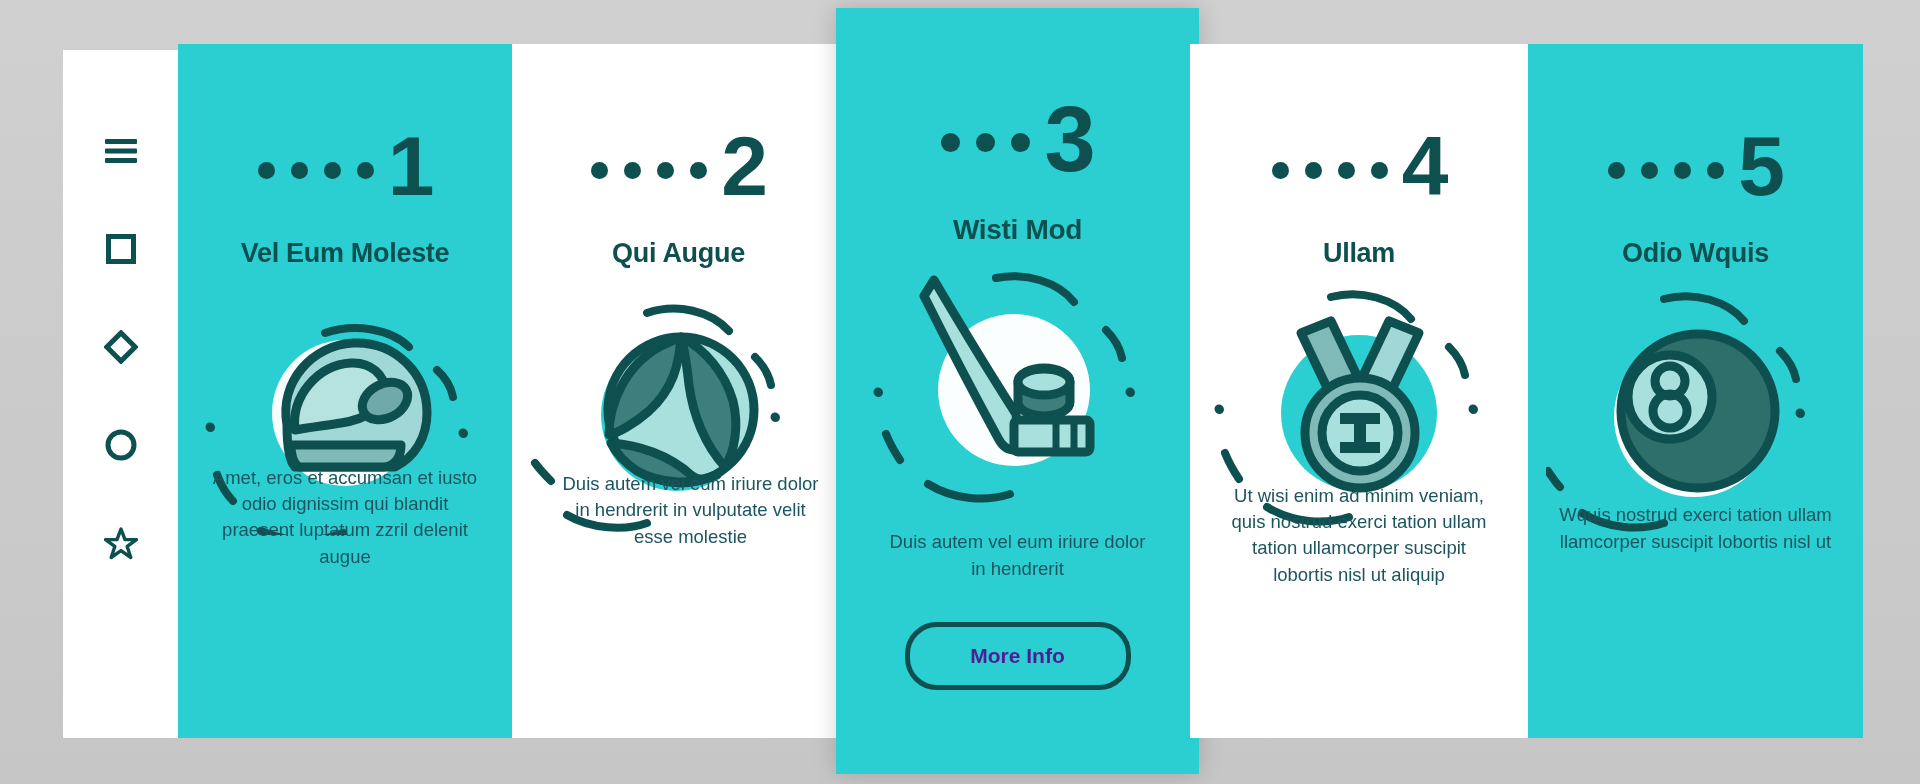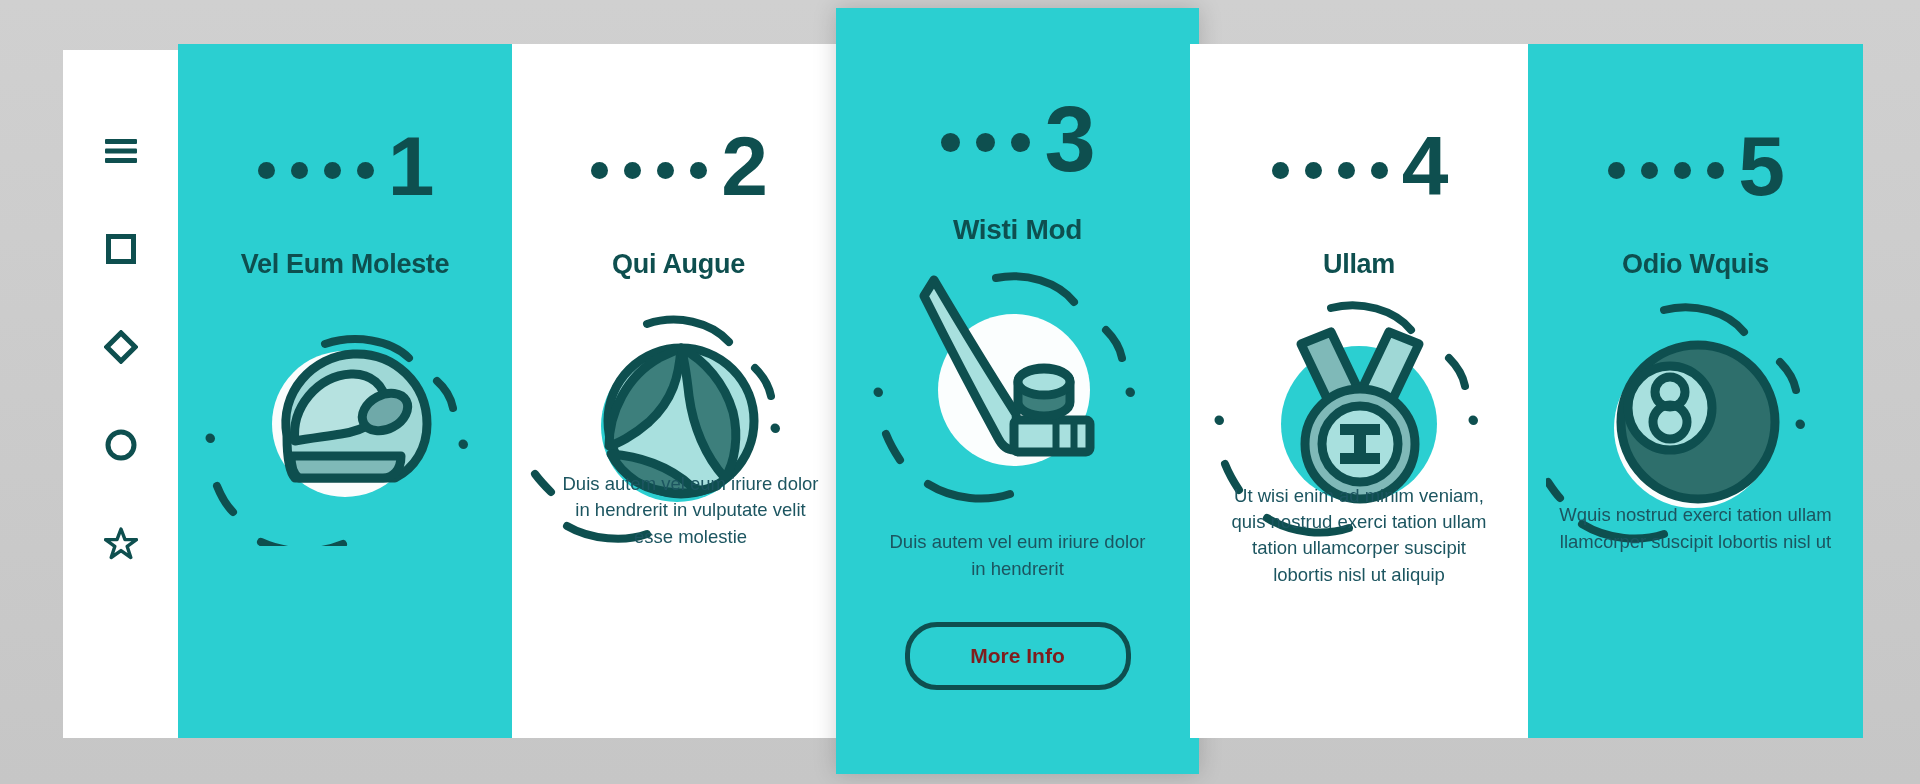--- a/index.html
+++ b/index.html
@@ -123,21 +123,21 @@
     line-height: 0.85;
     font-weight: 800;
     color: #0E4F4F;
     letter-spacing: -2px;
     font-family: "Liberation Sans", sans-serif;
   }
   .card3 .step-num { font-size: 92px; }
 
   
   .card-title {
-    margin-top: 43px;
+    margin-top: 32px;
     font-size: 27px;
     font-weight: 800;
     color: #0E4F4F;
     text-align: center;
     letter-spacing: -0.3px;
   }
   .card3 .card-title { font-size: 28px; margin-top: 36px; }
 
   
   .illus {
@@ -170,21 +170,21 @@
   .more-btn {
     position: absolute;
     left: 50%;
     transform: translateX(-50%);
     bottom: 84px;
     width: 216px;
     height: 58px;
     border: 5px solid #0E4F4F;
     border-radius: 32px;
     background: transparent;
-    color: #7f1d1d;
+    color: #4c1d95;
     font-size: 21px;
     font-weight: 800;
     cursor: pointer;
     display:flex; align-items:center; justify-content:center;
     font-family: "Liberation Sans", sans-serif;
   }
 
 </style>
 </head>
 <body>
@@ -269,20 +269,21 @@
 
             <path d="M130 48 C160 38 196 44 214 62" fill="none" stroke="#0E4F4F" stroke-width="8" stroke-linecap="round"></path>
             <path d="M242 85 C250 92 256 102 258 112" fill="none" stroke="#0E4F4F" stroke-width="8" stroke-linecap="round"></path>
             <path d="M268 148 l0.5 0.5" fill="none" stroke="#0E4F4F" stroke-width="9" stroke-linecap="round"></path>
             <path d="M15 142 l0.5 0.5" fill="none" stroke="#0E4F4F" stroke-width="9" stroke-linecap="round"></path>
             <path d="M22 190 C26 200 32 210 38 216" fill="none" stroke="#0E4F4F" stroke-width="8" stroke-linecap="round"></path>
             <path d="M66 246 C92 258 124 258 148 248" fill="none" stroke="#0E4F4F" stroke-width="8" stroke-linecap="round"></path>
           </svg>
         </div>
       </div>
+      <div class="card-body">Amet, eros et accumsan et iusto odio dignissim qui blandit praesent luptatum zzril delenit augue</div>
     </div>
 
     <div class="card card2 white">
       <div class="card-inner">
         <div class="step-head">
           <div class="dots">
             <span class="dot"></span>
             <span class="dot"></span>
             <span class="dot"></span>
             <span class="dot"></span>

